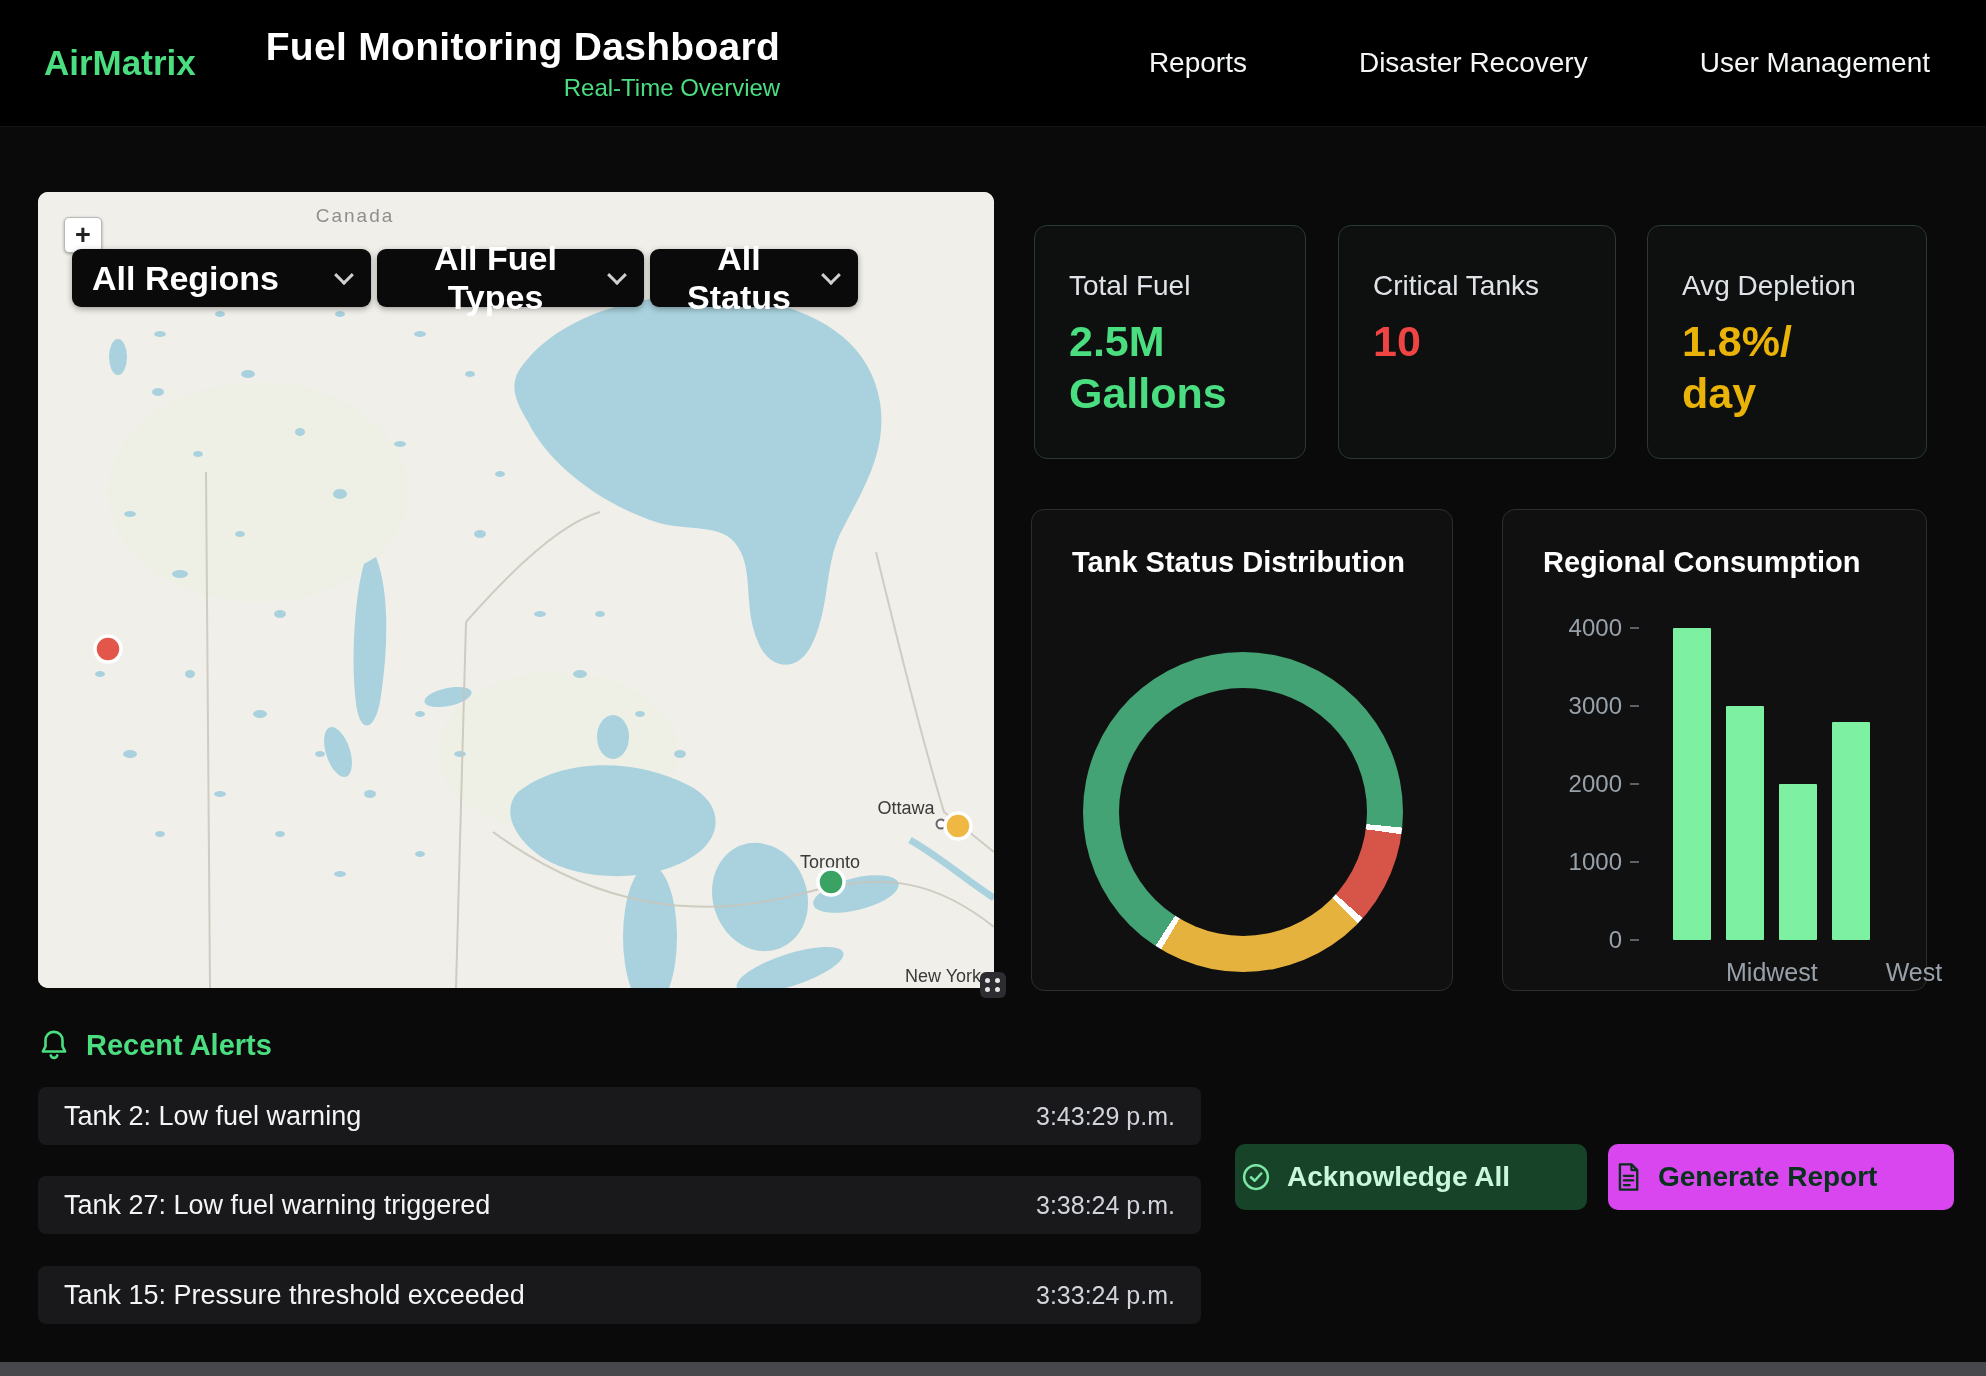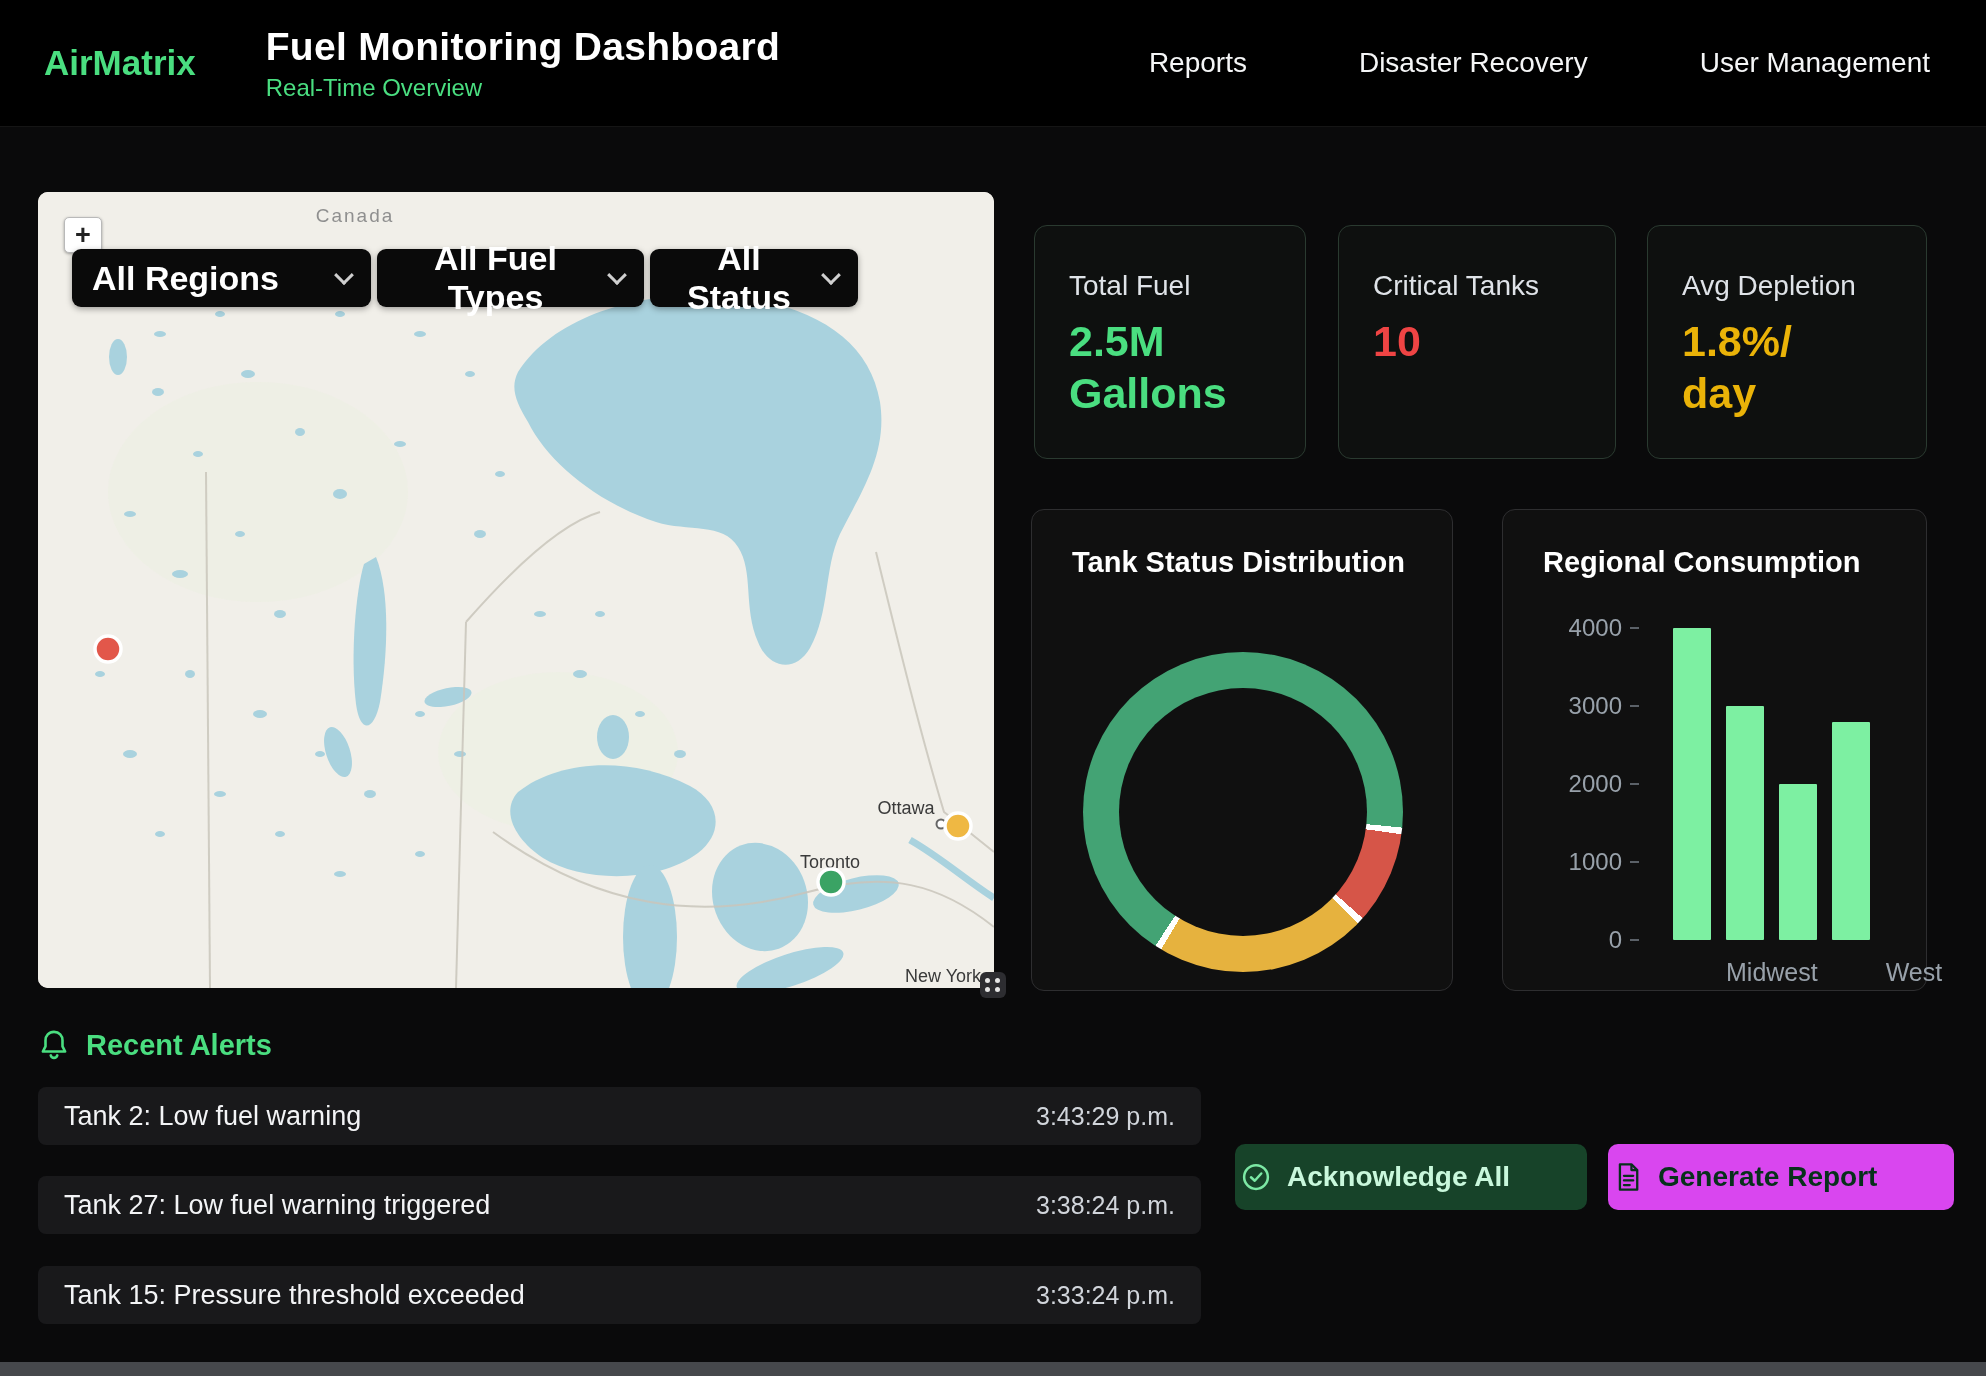--- a/index.html
+++ b/index.html
@@ -4,21 +4,21 @@
 <style>
   html,body{margin:0;padding:0;background:#0a0a0b;}
   #app{position:relative;width:1986px;height:1376px;background:#0a0a0b;overflow:hidden;
        font-family:"Liberation Sans","DejaVu Sans",sans-serif;color:#f3f4f6;}
 
   
   .header{position:absolute;left:0;top:0;width:1986px;height:127px;background:#000;
           display:flex;align-items:center;box-sizing:border-box;padding:0 56px 0 44px;
           border-bottom:1px solid #151515;}
   .brand{font-size:35px;font-weight:700;color:#4ade80;margin-right:70px;cursor:pointer;}
-  .title-block{display:flex;flex-direction:column;gap:5px;}
+  .title-block{display:flex;flex-direction:column;gap:5px;align-items:flex-end;}
   .page-title{font-size:39px;font-weight:700;color:#fff;letter-spacing:.3px;}
   .page-subtitle{font-size:24px;font-weight:500;color:#4ade80;}
   .nav{margin-left:auto;display:flex;gap:112px;align-items:center;}
   .nav-item{font-size:28px;color:#f5f6f7;cursor:pointer;white-space:nowrap;}
 
   
   .map-wrap{position:absolute;left:38px;top:192px;width:956px;height:796px;}
   .map-inner{position:absolute;inset:0;border-radius:10px;overflow:hidden;background:#f1efe9;}
   .map-inner svg{display:block;}
   .zoom-btn{position:absolute;left:26px;top:25px;width:36px;height:34px;background:#fff;

